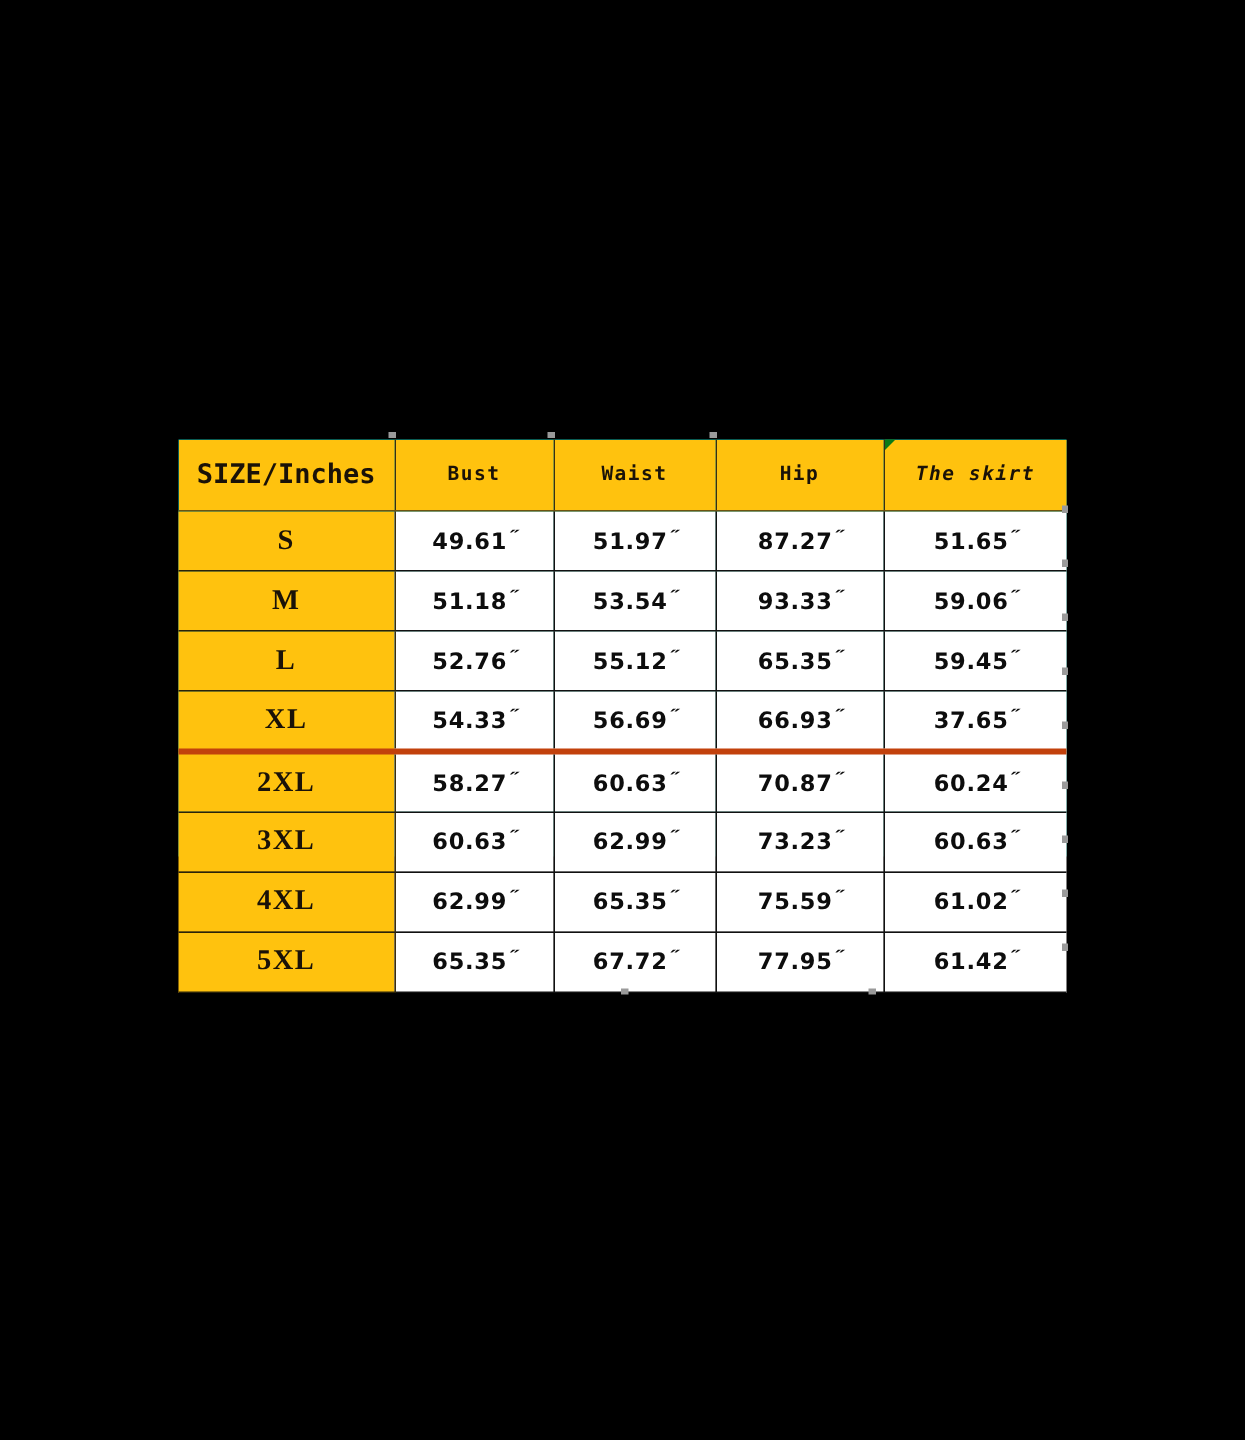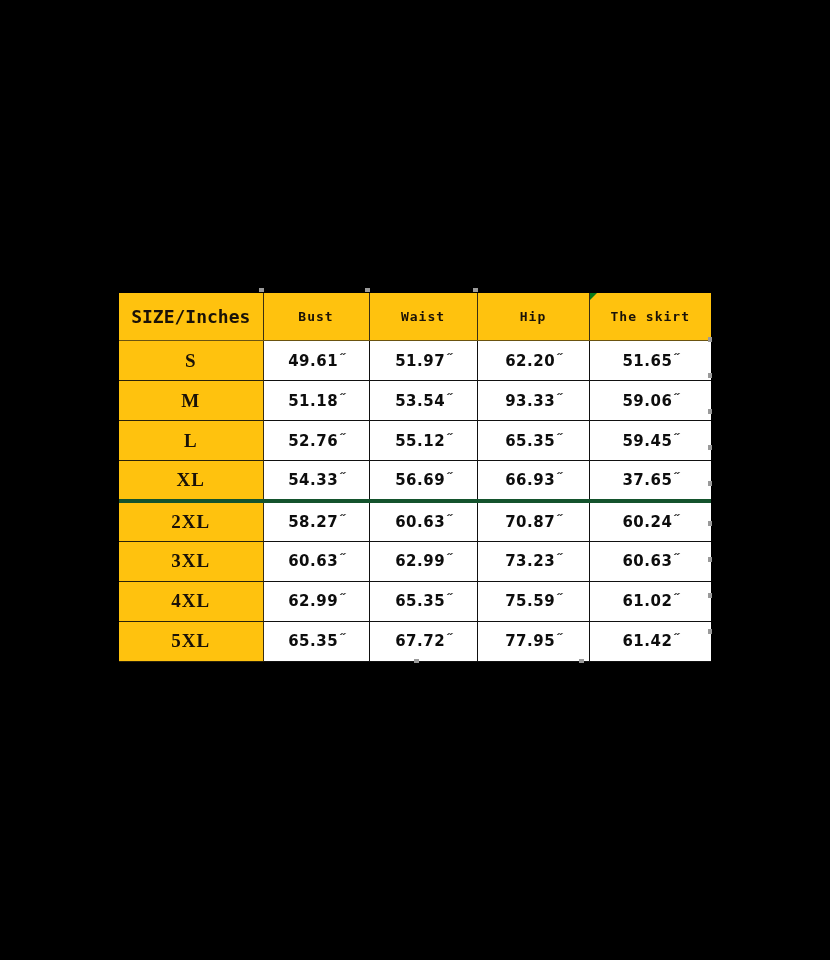--- a/index.html
+++ b/index.html
@@ -45,21 +45,21 @@
     text-align: center;
     vertical-align: middle;
     font-family: "DejaVu Sans Mono", "Liberation Mono", monospace;
     font-size: 13px;
     letter-spacing: 1px;
     border-right: 1px solid #3a2e10;
     border-bottom: 1px solid #6b5410;
     padding: 0;
     position: relative;
   }
-  .head-cell.last { border-right: none; }
+  .head-cell.last { border-right: none; font-style: italic; }
   .head-cell.size-head {
     font-size: 18px;
     letter-spacing: 0px;
   }
 
   
   .comment-marker {
     position: absolute;
     top: 0;
     left: 0;
@@ -108,21 +108,21 @@
     font-family: "DejaVu Sans", "Liberation Sans", sans-serif;
     font-weight: bold;
     font-size: 15px;
     transform: translate(1px, -4px) skewX(-16deg) scaleY(0.62);
     letter-spacing: -1px;
   }
 
   
   tr.redline-row .size-cell,
   tr.redline-row .val-cell {
-    border-bottom: 4px solid #14532d;
+    border-bottom: 4px solid #c2410c;
   }
 
   
   .edge-ticks {
     position: absolute;
     pointer-events: none;
   }
   .tick {
     position: absolute;
     background: #9a9a9a;
@@ -157,21 +157,21 @@
         </th>
       </tr>
     </thead>
 
     <tbody>
 
       <tr>
         <td class="size-cell">S</td>
         <td class="val-cell"><span>49.61</span><span class="inch">″</span></td>
         <td class="val-cell"><span>51.97</span><span class="inch">″</span></td>
-        <td class="val-cell"><span>62.20</span><span class="inch">″</span></td>
+        <td class="val-cell"><span>87.27</span><span class="inch">″</span></td>
         <td class="val-cell last"><span>51.65</span><span class="inch">″</span></td>
       </tr>
 
       <tr>
         <td class="size-cell">M</td>
         <td class="val-cell"><span>51.18</span><span class="inch">″</span></td>
         <td class="val-cell"><span>53.54</span><span class="inch">″</span></td>
         <td class="val-cell"><span>93.33</span><span class="inch">″</span></td>
         <td class="val-cell last"><span>59.06</span><span class="inch">″</span></td>
       </tr>

